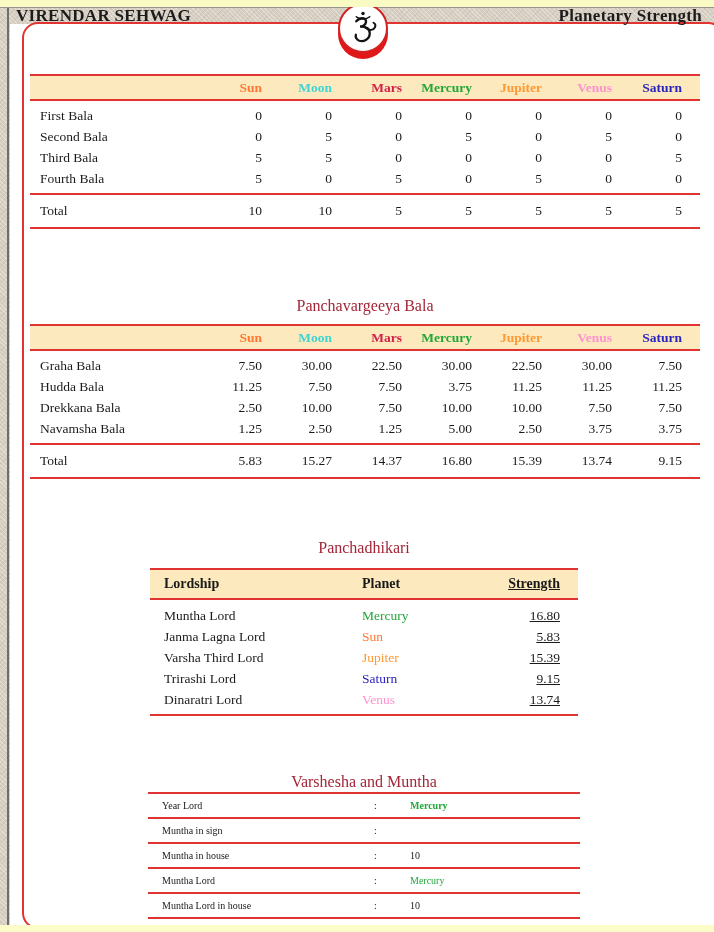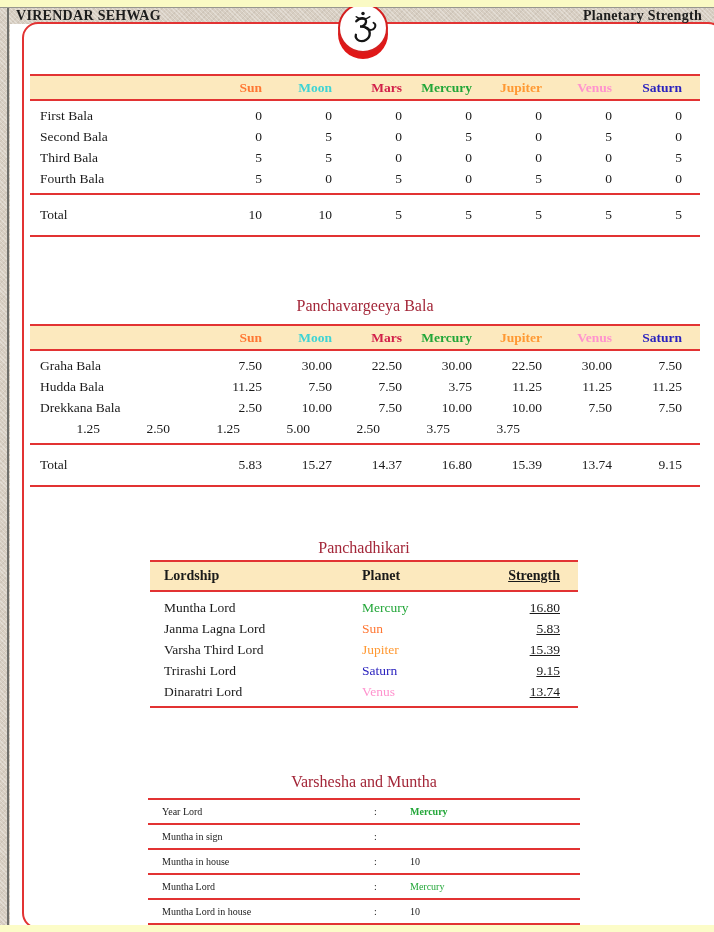--- a/index.html
+++ b/index.html
@@ -11,21 +11,21 @@
       repeating-linear-gradient(135deg, rgba(120,110,95,.10) 0 1px, transparent 1px 4px);
     font-family:"Liberation Serif","DejaVu Serif",serif;color:#1a1a1a;
   }
   .strip-top{position:absolute;left:0;top:0;width:100%;height:7px;background:#FAFAC4;z-index:8;}
   .strip-bottom{position:absolute;left:0;top:925px;width:100%;height:7px;background:#FCFCC8;z-index:8;}
   .hairline{position:absolute;left:0;top:7px;width:100%;height:1px;background:#97968E;z-index:5;}
   .left-line{position:absolute;left:7px;top:8px;width:2px;height:917px;background:#6E6E6A;z-index:7;}
   .paper{position:absolute;left:10px;top:24px;width:704px;height:901px;background:#ffffff;z-index:1;}
   .red-frame{position:absolute;left:22px;top:22px;width:698px;height:903px;
     border:2px solid #E23333;border-radius:16px;z-index:2;}
-  .band-title{position:absolute;top:8px;height:16px;line-height:15px;font-size:14px;
+  .band-title{position:absolute;top:8px;height:16px;line-height:15px;font-size:17px;
     font-weight:bold;letter-spacing:.3px;z-index:6;color:#1c1c1c;}
   .band-title.left{left:16px;}
   .band-title.right{right:12px;}
   .om{position:absolute;left:336px;top:3px;width:54px;height:56px;z-index:6;}
   .om-red{position:absolute;left:2px;top:6px;width:50px;height:50px;border-radius:50%;background:#E01818;}
   .om-white{position:absolute;left:2px;top:0;width:46px;height:46px;border-radius:50%;
     background:#fff;border:2px solid #D42020;display:flex;align-items:center;justify-content:center;}
 
   section{position:absolute;z-index:3;}
   .tbl-title{text-align:center;color:#A32638;font-size:16px;height:20px;line-height:20px;}
@@ -34,39 +34,39 @@
   .ptable{left:30px;width:670px;}
   .ptable .tbl-title{margin-bottom:8px;}
   .phead{display:flex;align-items:center;height:27px;background:#FCE9BE;
     border-top:2px solid #E23333;border-bottom:2px solid #E23333;
     padding-right:16px;font-weight:bold;font-size:13.5px;box-sizing:border-box;}
   .phead .spacer{width:162px;}
   .pcell{width:70px;text-align:right;}
   .pbody{padding:4px 16px 4px 0;font-size:13.5px;}
   .prow{display:flex;height:21px;line-height:21px;}
   .plabel{width:162px;padding-left:10px;box-sizing:border-box;}
-  .ptotal{display:flex;align-items:center;height:44px;line-height:24px;
+  .ptotal{display:flex;align-items:center;height:36px;line-height:24px;
     border-top:2px solid #E23333;border-bottom:2px solid #E23333;
     padding-right:16px;font-size:13.5px;box-sizing:border-box;}
 
   
   .t3{left:150px;top:538px;width:428px;}
-  .t3 .tbl-title{margin-bottom:2px;}
+  .t3 .tbl-title{margin-bottom:10px;}
   .t3-head{display:flex;height:32px;line-height:28px;background:#FCE9BE;
     border-top:2px solid #E23333;border-bottom:2px solid #E23333;
     font-weight:bold;font-size:14px;box-sizing:border-box;align-items:center;}
   .t3-lord{flex:0 0 212px;padding-left:14px;box-sizing:border-box;}
   .t3-planet{flex:0 0 120px;}
   .t3-strength{flex:1;text-align:right;padding-right:18px;text-decoration:underline;}
   .t3-body{padding:5px 0 4px;font-size:13.5px;border-bottom:2px solid #E23333;}
   .t3-row{display:flex;height:21px;line-height:21px;}
 
   
   .t4{left:148px;top:772px;width:432px;}
-  .t4 .tbl-title{margin-bottom:6px;}
+  .t4 .tbl-title{}
   .t4-table{border-top:2px solid #E23333;}
   .t4-row{display:flex;height:23px;line-height:23px;border-bottom:2px solid #E23333;font-size:10px;}
   .t4-label{flex:0 0 226px;padding-left:14px;box-sizing:border-box;}
   .t4-colon{flex:0 0 36px;}
   .t4-value{flex:1;}
 </style>
 </head>
 <body>
 
 <div class="screen">
@@ -196,20 +196,21 @@
           <div class="plabel">Drekkana Bala</div>
           <div class="pcell">2.50</div>
           <div class="pcell">10.00</div>
           <div class="pcell">7.50</div>
           <div class="pcell">10.00</div>
           <div class="pcell">10.00</div>
           <div class="pcell">7.50</div>
           <div class="pcell">7.50</div>
         </div>
         <div class="prow">
+          <div class="plabel">Navamsha Bala</div>
           <div class="pcell">1.25</div>
           <div class="pcell">2.50</div>
           <div class="pcell">1.25</div>
           <div class="pcell">5.00</div>
           <div class="pcell">2.50</div>
           <div class="pcell">3.75</div>
           <div class="pcell">3.75</div>
         </div>
       </div>
     <div class="ptotal">

